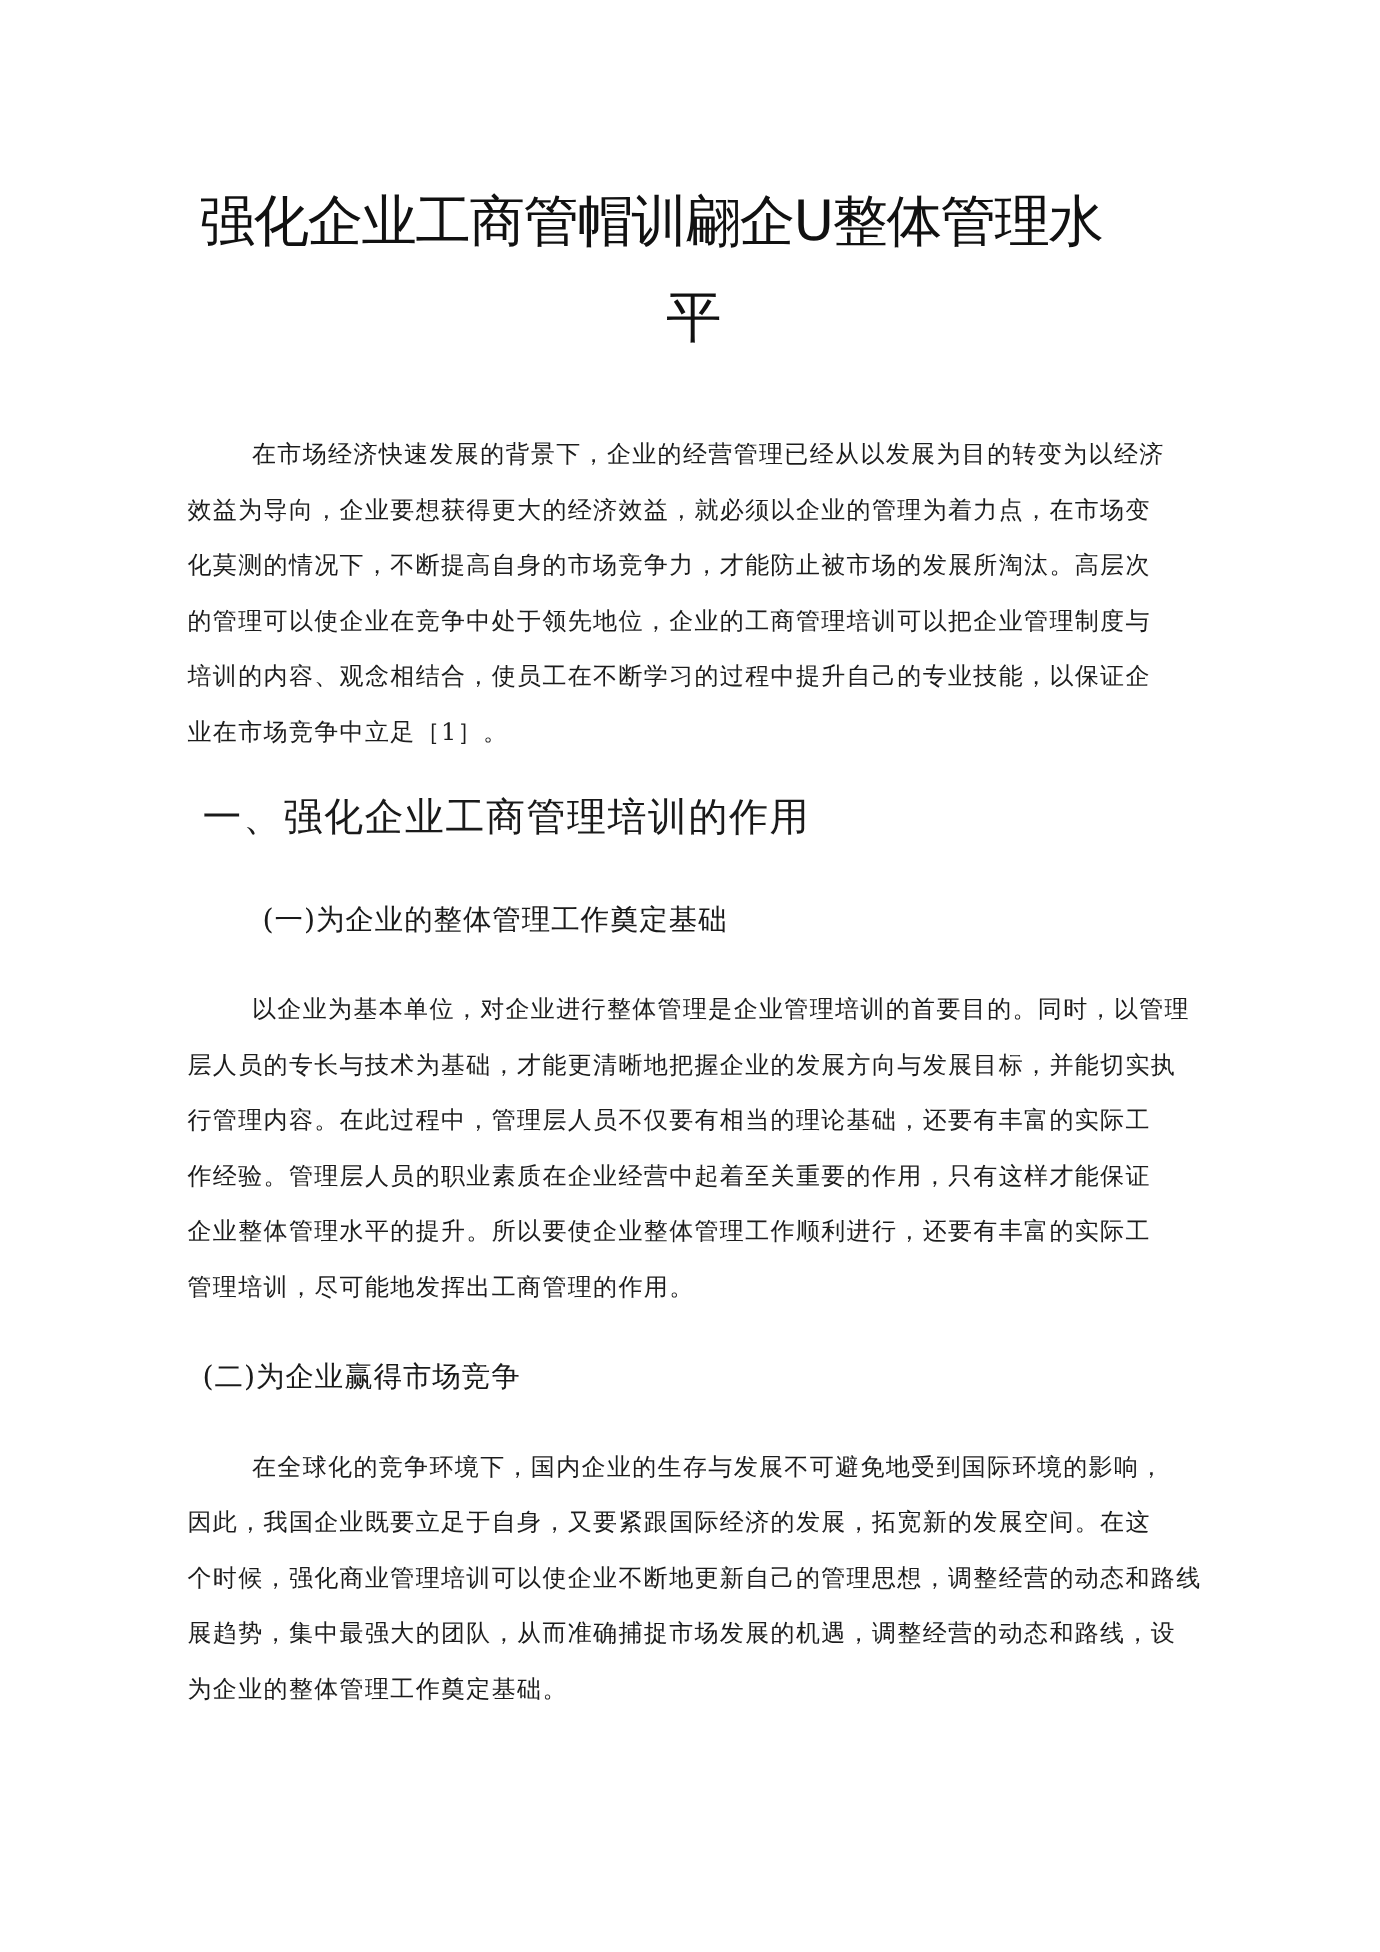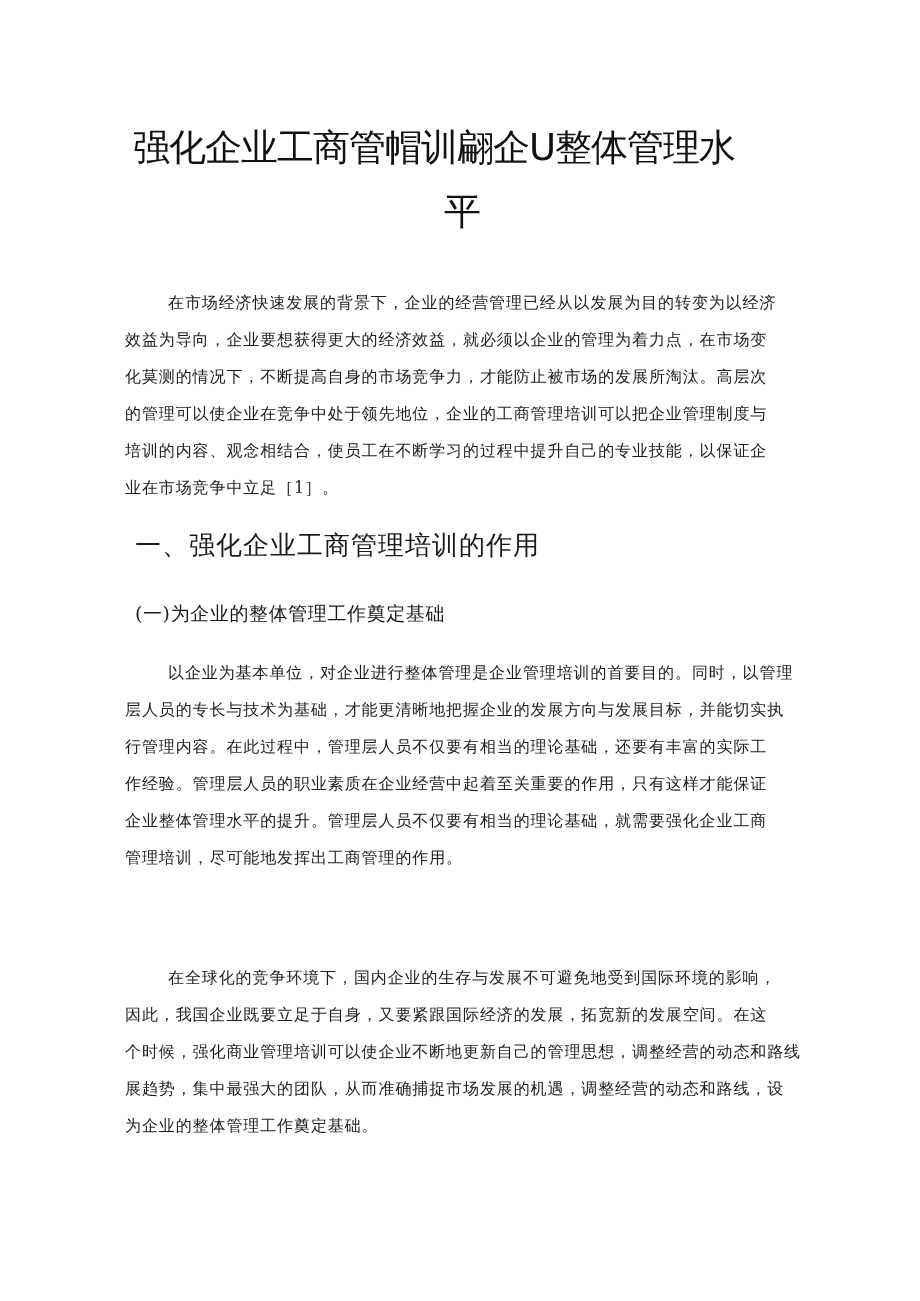--- a/index.html
+++ b/index.html
@@ -80,31 +80,32 @@
     <div class="line indent" style="top:292px;">在市场经济快速发展的背景下，企业的经营管理已经从以发展为目的转变为以经济</div>
     <div class="line noindent" style="top:329px;">效益为导向，企业要想获得更大的经济效益，就必须以企业的管理为着力点，在市场变</div>
     <div class="line noindent" style="top:366px;">化莫测的情况下，不断提高自身的市场竞争力，才能防止被市场的发展所淘汰。高层次</div>
     <div class="line noindent" style="top:403px;">的管理可以使企业在竞争中处于领先地位，企业的工商管理培训可以把企业管理制度与</div>
     <div class="line noindent" style="top:440px;">培训的内容、观念相结合，使员工在不断学习的过程中提升自己的专业技能，以保证企</div>
     <div class="line noindent" style="top:477px;">业在市场竞争中立足［1］。</div>
   </div>
 
   <div class="h1">一、强化企业工商管理培训的作用</div>
 
-  <div class="h2" style="top:600px;">(一)为企业的整体管理工作奠定基础</div>
+  <div class="h2" style="top:600px;margin-left:40px;">(一)为企业的整体管理工作奠定基础</div>
 
   <div>
     <div class="line indent" style="top:662px;">以企业为基本单位，对企业进行整体管理是企业管理培训的首要目的。同时，以管理</div>
     <div class="line noindent" style="top:699px;">层人员的专长与技术为基础，才能更清晰地把握企业的发展方向与发展目标，并能切实执</div>
     <div class="line noindent" style="top:736px;">行管理内容。在此过程中，管理层人员不仅要有相当的理论基础，还要有丰富的实际工</div>
     <div class="line noindent" style="top:773px;">作经验。管理层人员的职业素质在企业经营中起着至关重要的作用，只有这样才能保证</div>
-    <div class="line noindent" style="top:810px;">企业整体管理水平的提升。管理层人员不仅要有相当的理论基础，就需要强化企业工商</div>
+    <div class="line noindent" style="top:810px;">企业整体管理水平的提升。所以要使企业整体管理工作顺利进行，还要有丰富的实际工</div>
     <div class="line noindent" style="top:847px;">管理培训，尽可能地发挥出工商管理的作用。</div>
   </div>
 
+  <div class="h2" style="top:905px;">(二)为企业赢得市场竞争</div>
 
   <div>
     <div class="line indent" style="top:967px;">在全球化的竞争环境下，国内企业的生存与发展不可避免地受到国际环境的影响，</div>
     <div class="line noindent" style="top:1004px;">因此，我国企业既要立足于自身，又要紧跟国际经济的发展，拓宽新的发展空间。在这</div>
     <div class="line noindent" style="top:1041px;">个时候，强化商业管理培训可以使企业不断地更新自己的管理思想，调整经营的动态和路线</div>
     <div class="line noindent" style="top:1078px;">展趋势，集中最强大的团队，从而准确捕捉市场发展的机遇，调整经营的动态和路线，设</div>
     <div class="line noindent" style="top:1115px;">为企业的整体管理工作奠定基础。</div>
   </div>
 
 </div>

